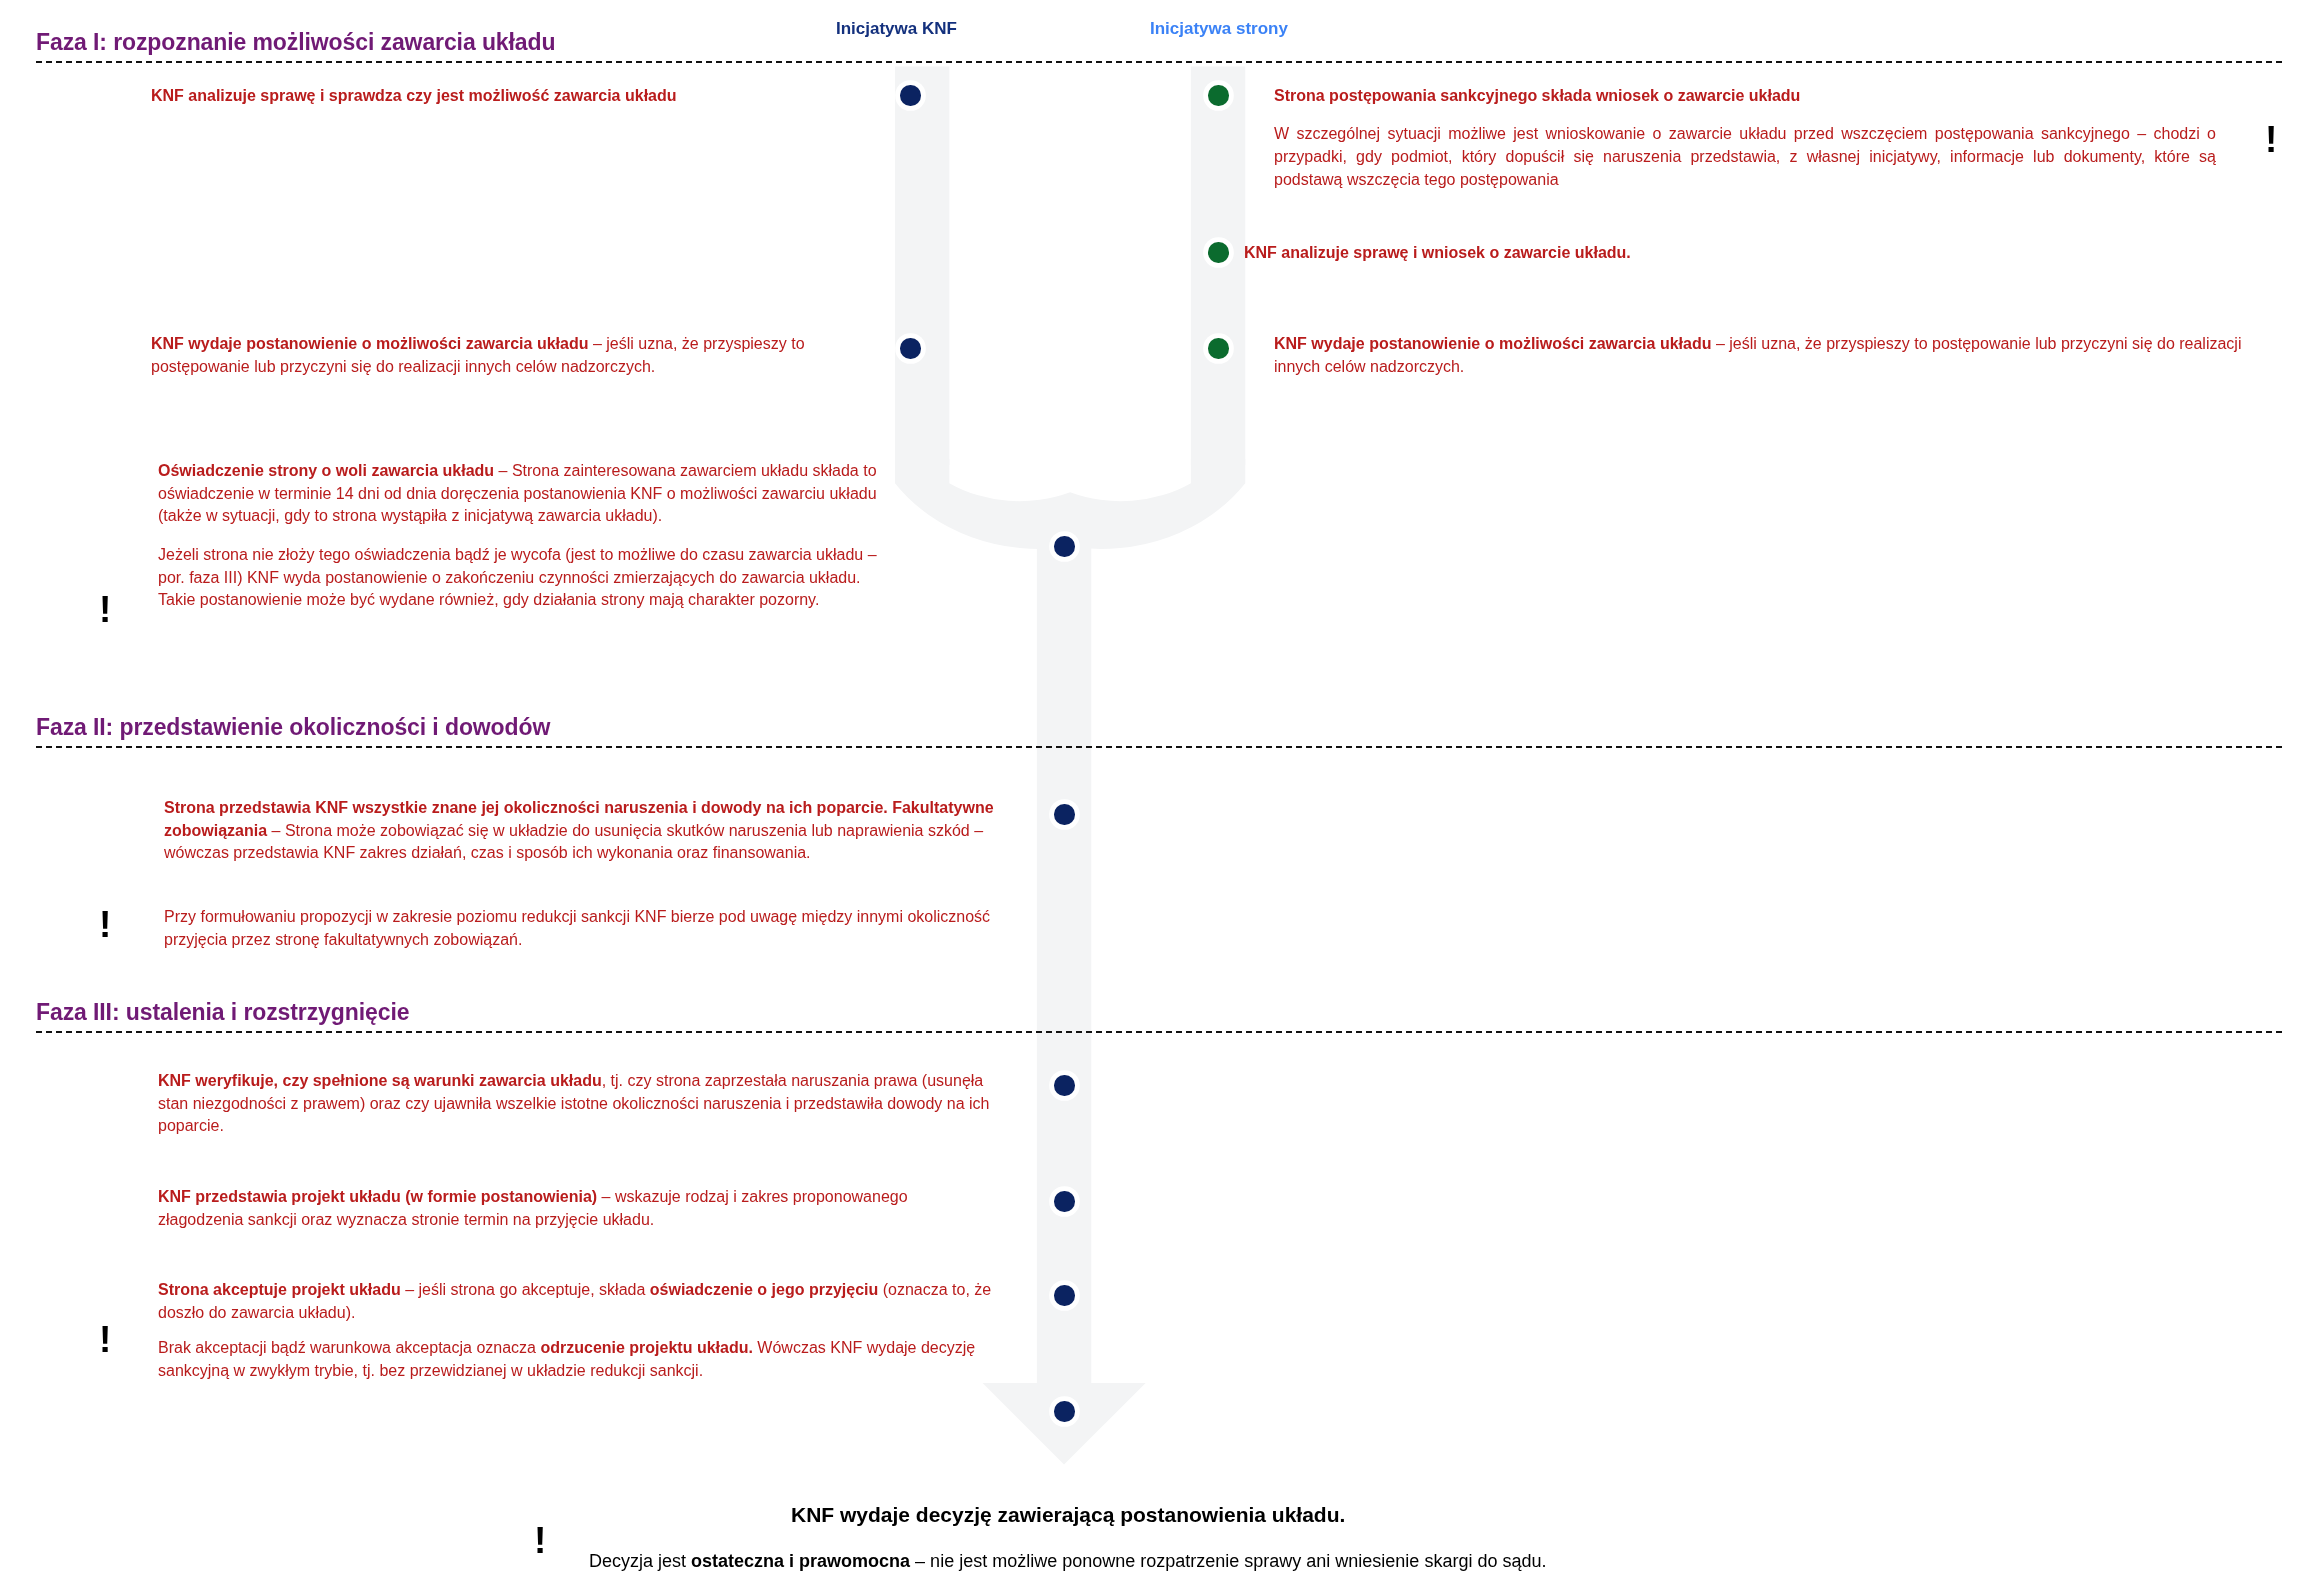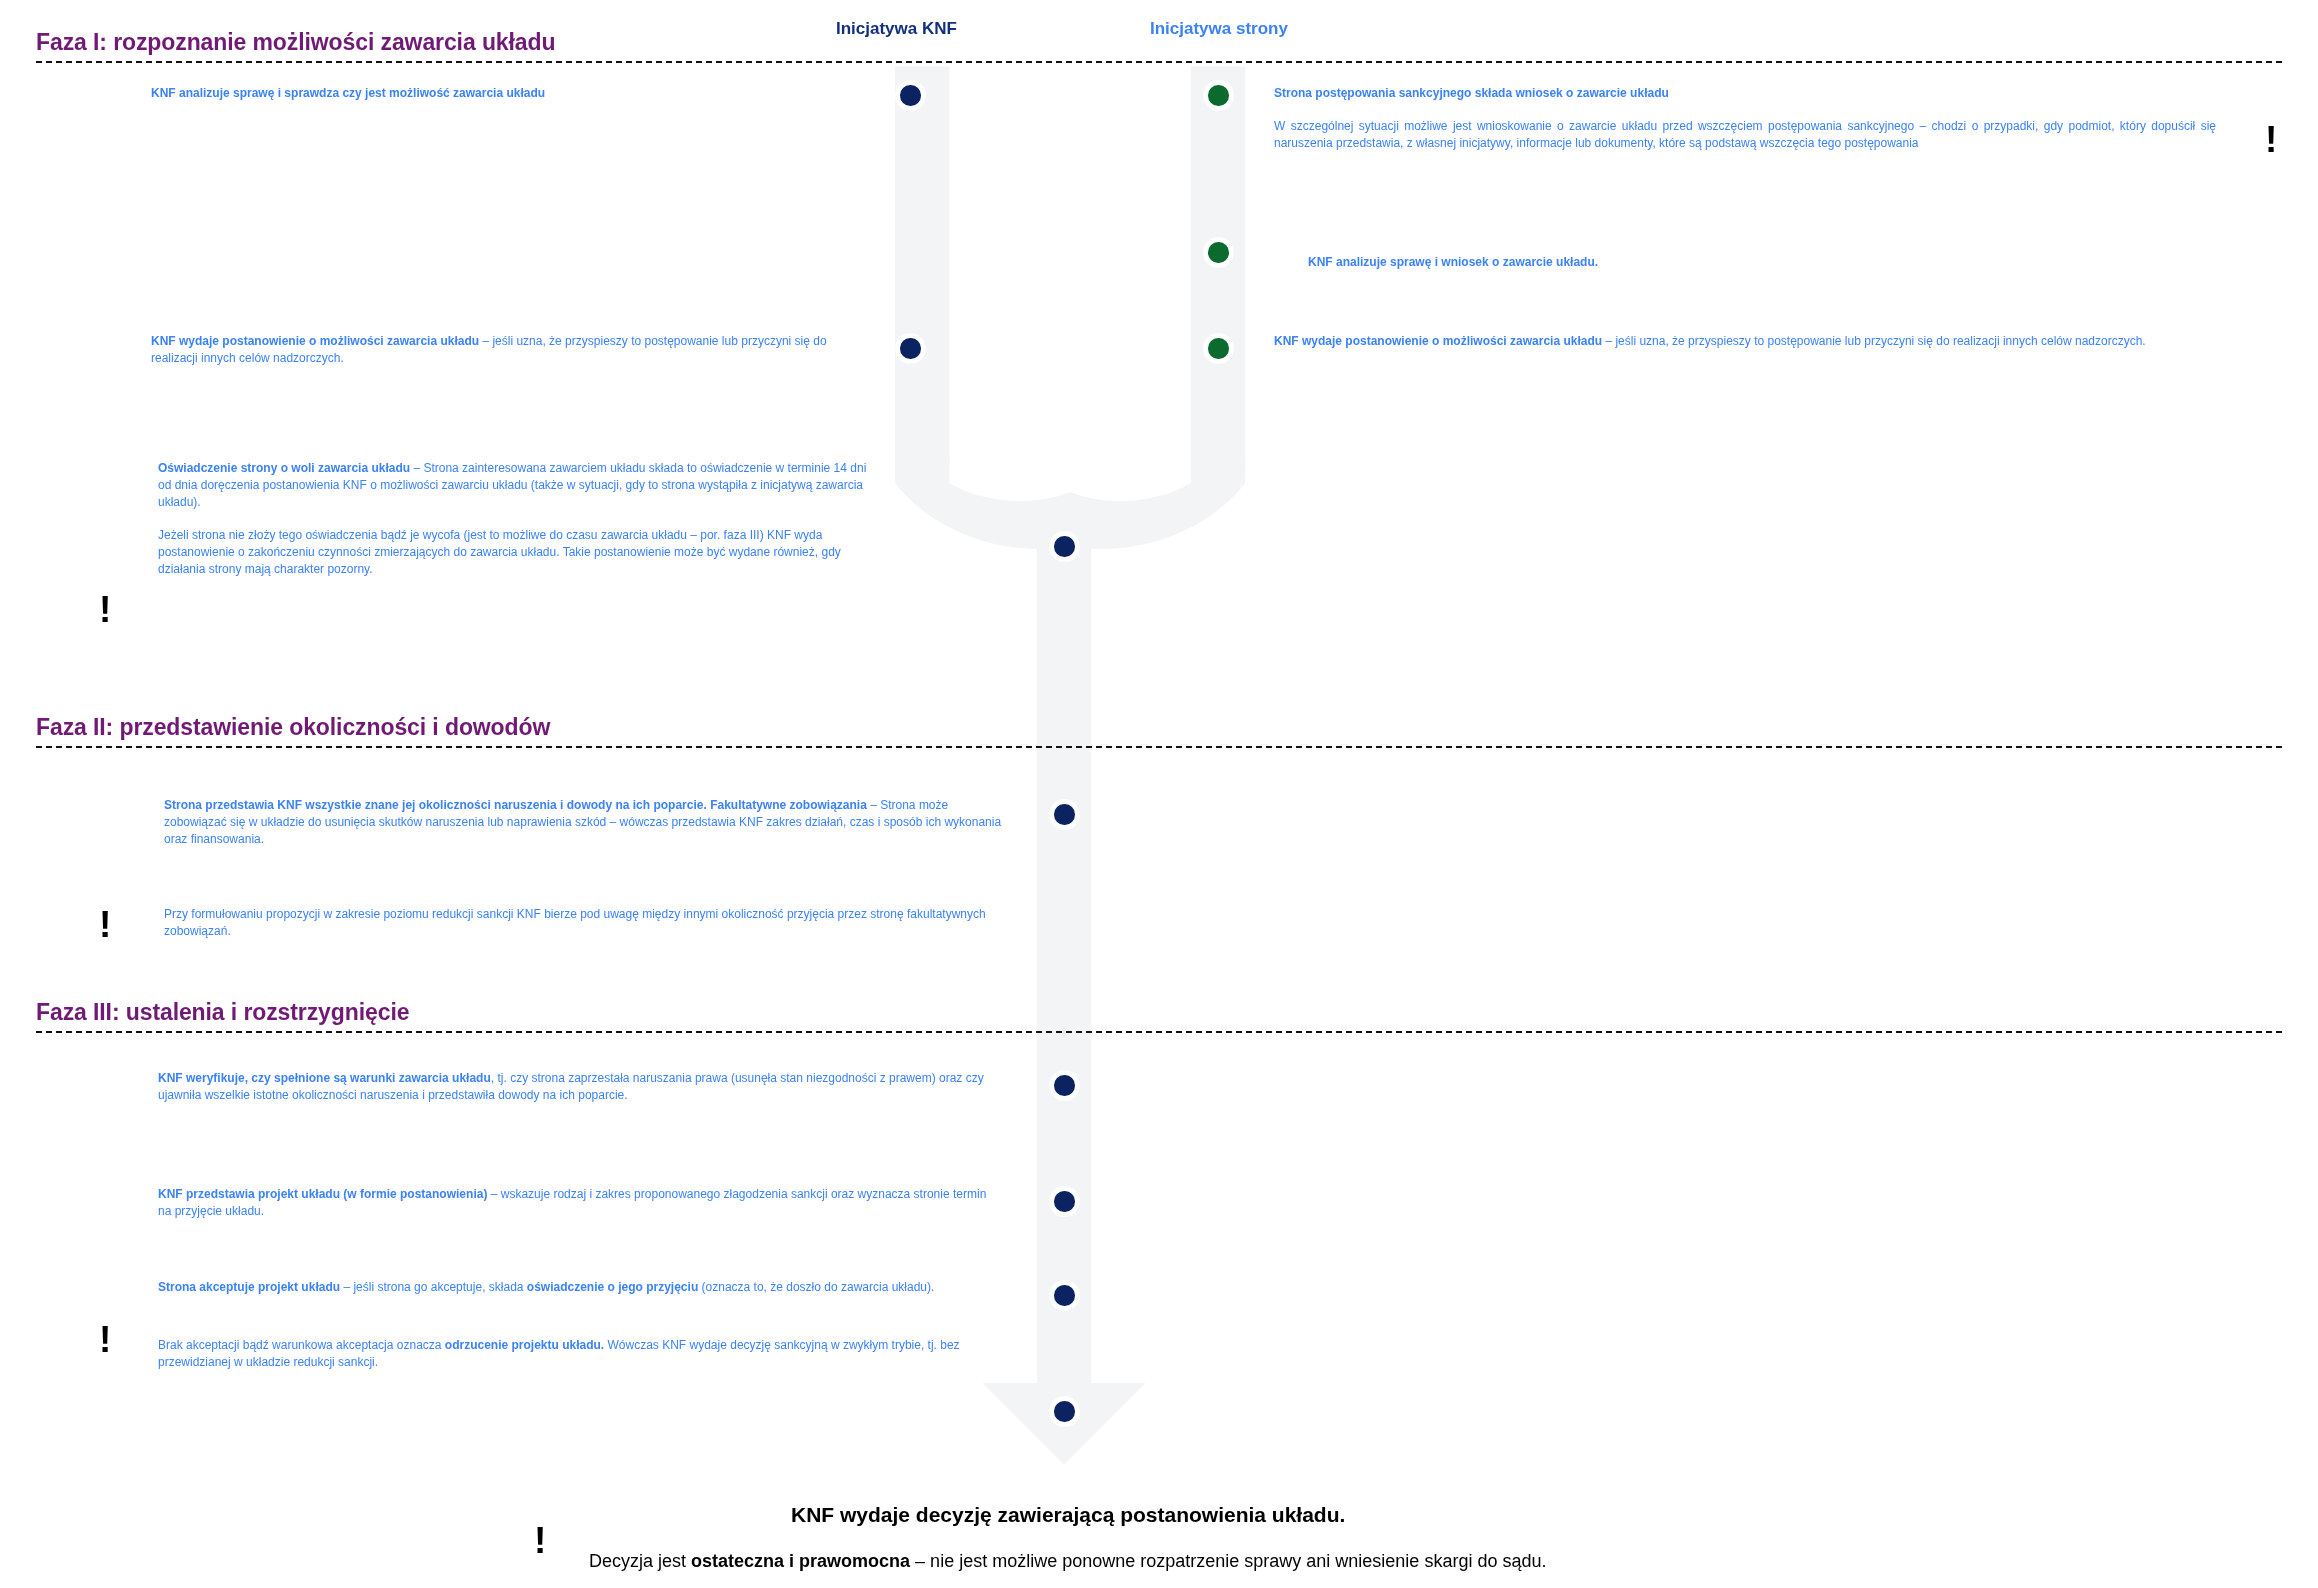--- a/index.html
+++ b/index.html
@@ -26,21 +26,21 @@
 
   
   .dot{
     position:absolute;width:20.5px;height:20.5px;border-radius:50%;
     box-shadow:0 0 0 4.8px rgba(255,255,255,1);
   }
   .dot.navy{background:#0b2361;}
   .dot.green{background:#0b6b2e;}
 
   
-  .tblock{position:absolute;font-size:12px;line-height:1.42;color:#3b82f6;}
+  .tblock{position:absolute;font-size:16px;line-height:1.42;color:#b91c1c;}
   .tblock b{font-weight:bold;}
   .tblock p{margin:0;}
   .tblock p + p{margin-top:12px;}
   .just{text-align:justify;}
 
   
   .bang{
     position:absolute;font-size:37px;line-height:1;font-weight:bold;
     color:#000;font-family:"Liberation Sans",sans-serif;
   }
@@ -116,21 +116,21 @@
     <p style="margin-top:15.7px;"><span>Jeżeli strona nie złoży tego oświadczenia bądź je wycofa (jest to możliwe do czasu zawarcia układu – por. faza III) KNF wyda postanowienie o zakończeniu czynności zmierzających do zawarcia układu. Takie postanowienie może być wydane również, gdy działania strony mają charakter pozorny.</span></p>
   </div>
   <div class="bang" style="left:99px;top:591px;">!</div>
 
   <div class="tblock" style="left:1274px;top:85px;width:942px;">
     <p><b>Strona postępowania sankcyjnego składa wniosek o zawarcie układu</b></p>
     <p class="just" style="margin-top:15.7px;"><span>W szczególnej sytuacji możliwe jest wnioskowanie o zawarcie układu przed wszczęciem postępowania sankcyjnego – chodzi o przypadki, gdy podmiot, który dopuścił się naruszenia przedstawia, z własnej inicjatywy, informacje lub dokumenty, które są podstawą wszczęcia tego postępowania</span></p>
   </div>
   <div class="bang" style="left:2265px;top:121px;">!</div>
 
-  <div class="tblock" style="left:1308px;top:242px;width:942px;margin-top:12px;">
+  <div class="tblock" style="left:1244px;top:242px;width:942px;">
     <p><b>KNF analizuje sprawę i wniosek o zawarcie układu.</b></p>
   </div>
 
   <div class="tblock" style="left:1274px;top:333px;width:978px;">
     <p><b>KNF wydaje postanowienie o możliwości zawarcia układu</b><span> – jeśli uzna, że przyspieszy to postępowanie lub przyczyni się do realizacji innych celów nadzorczych.</span></p>
   </div>
 
   <div class="phase" style="top:714px;">
     <div class="phase-title">Faza II: przedstawienie okoliczności i dowodów</div>
     <div class="phase-rule"></div>

